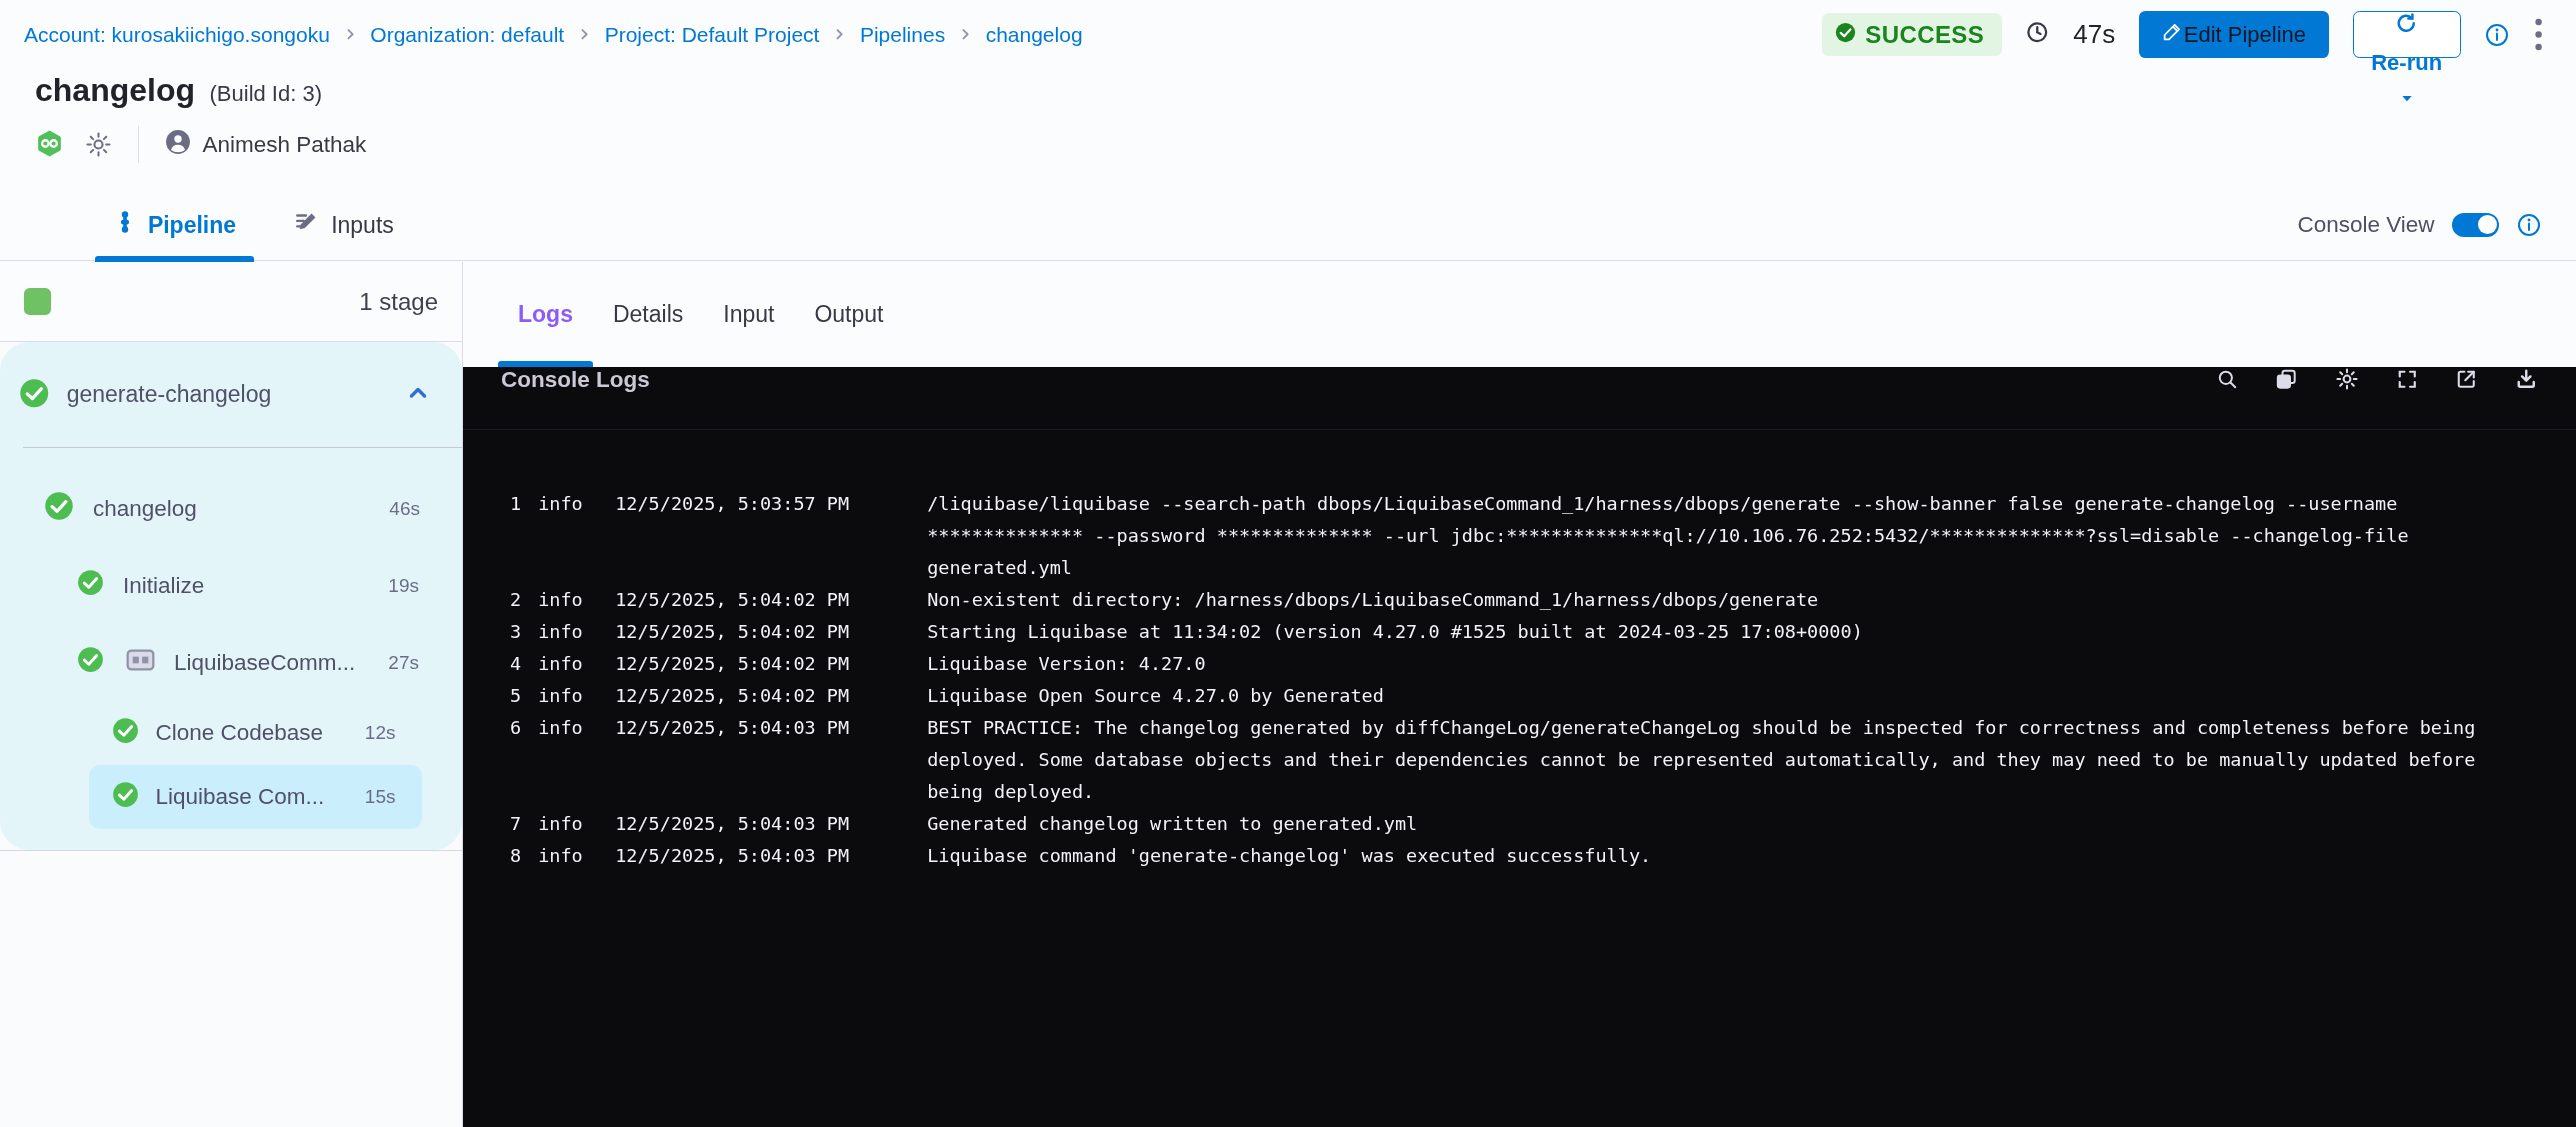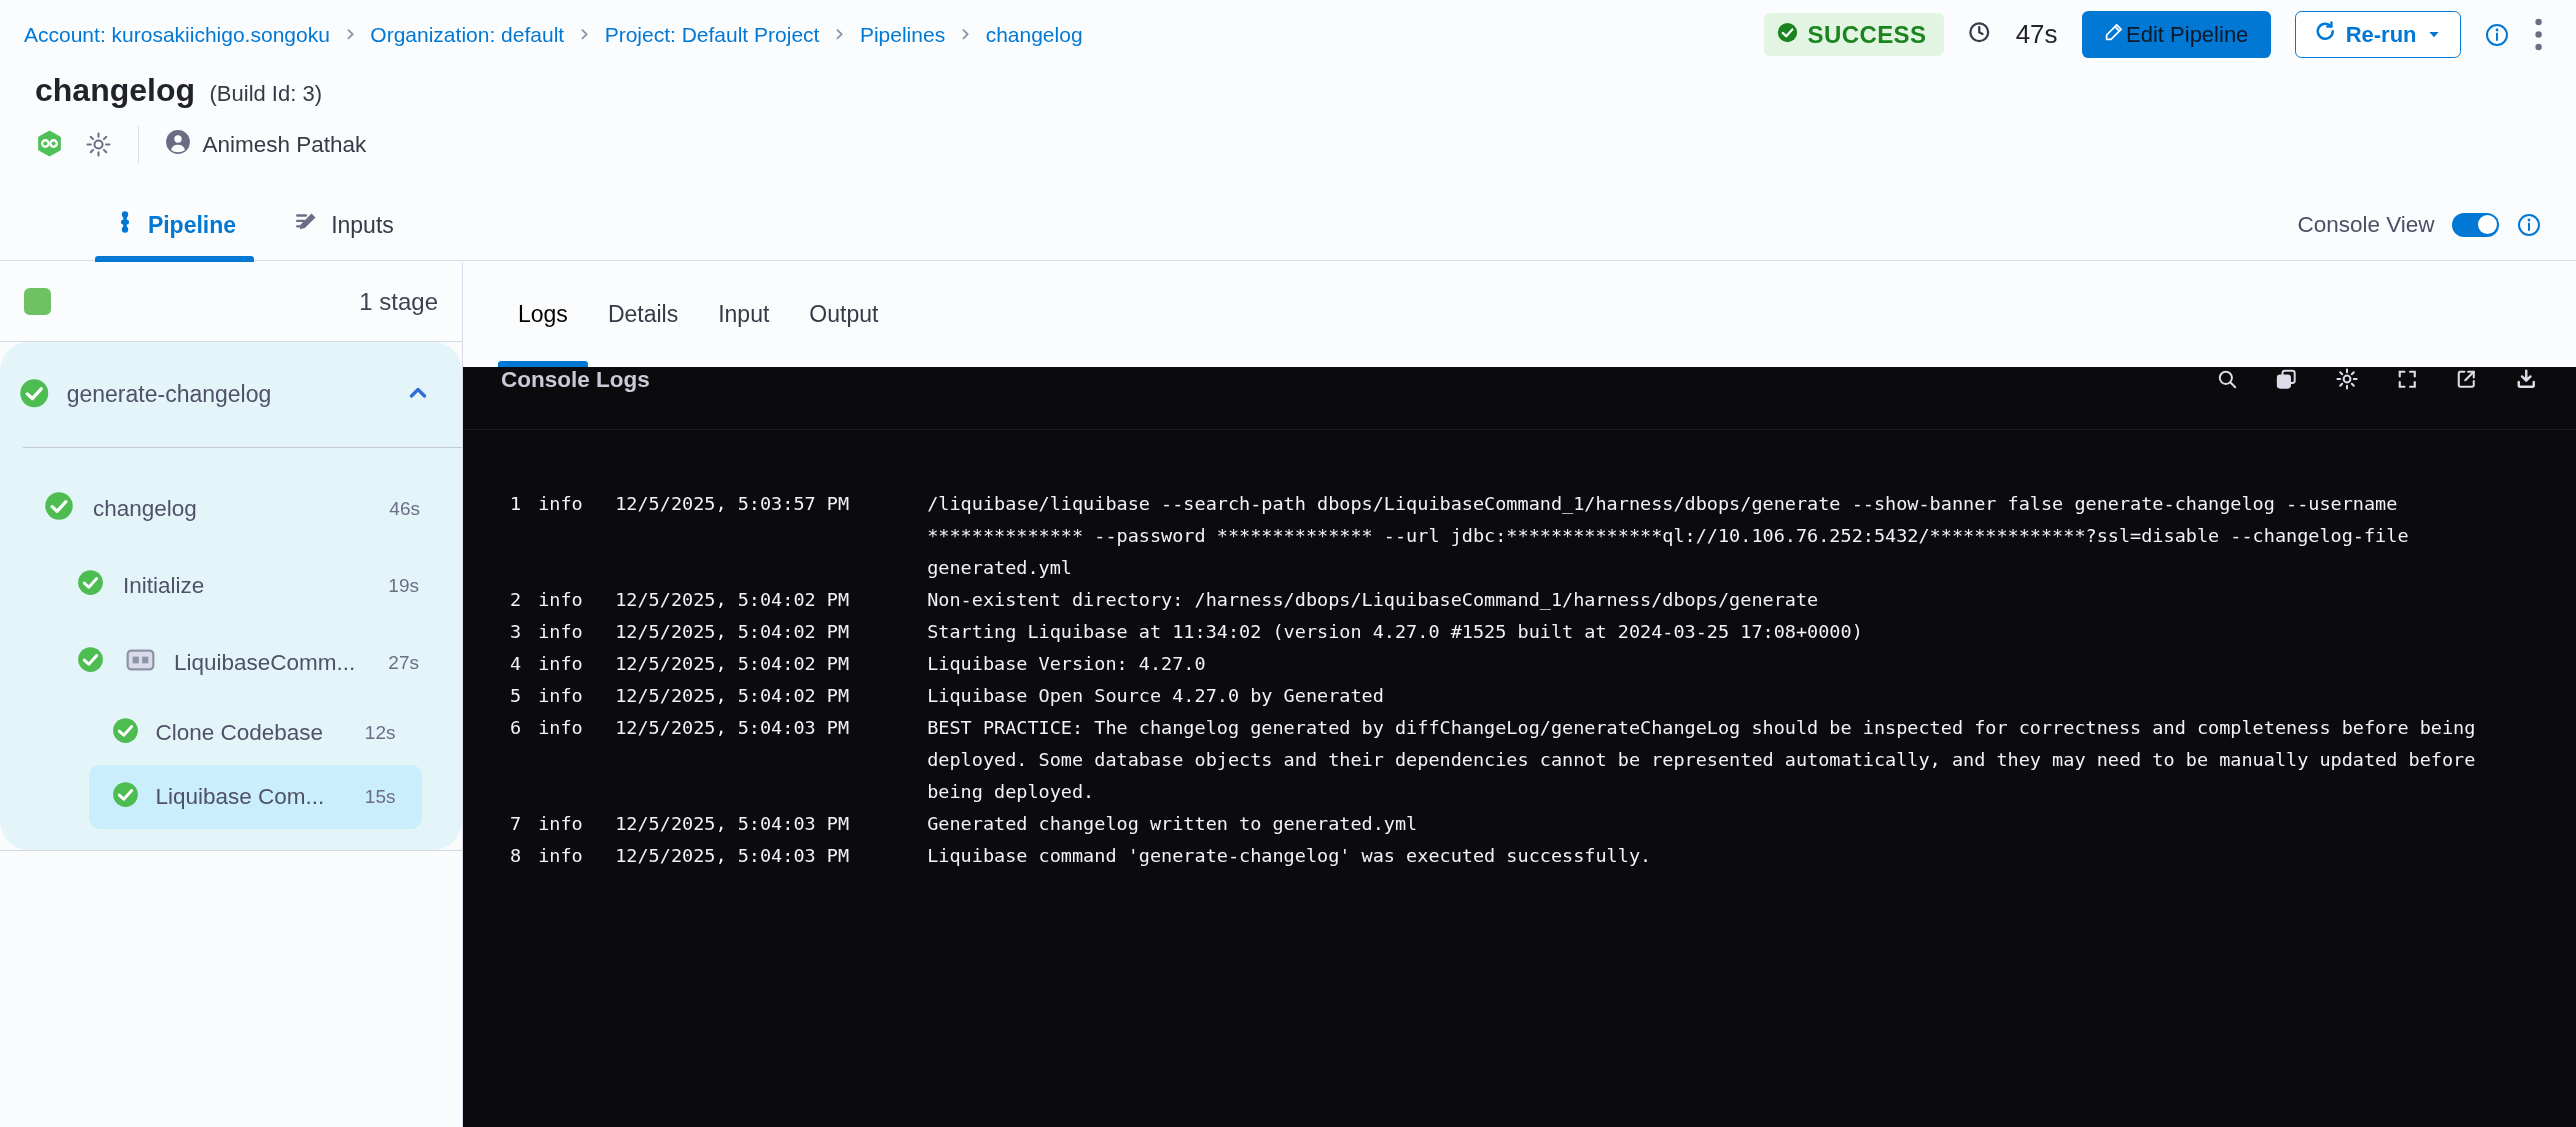--- a/index.html
+++ b/index.html
@@ -9,21 +9,21 @@
 
   
   .topbar { position:absolute; top:0; left:0; right:0; height:69px; display:flex; align-items:center; justify-content:space-between; padding:0 32px 0 24px; }
   .breadcrumb { display:flex; align-items:center; gap:13px; font-size:21px; }
   .crumb { color:#0278d5; cursor:pointer; }
   .crumb-sep { display:flex; align-items:center; color:#9293ab; }
   .top-actions { display:flex; align-items:center; gap:24px; }
   .badge-success { display:flex; align-items:center; gap:9.6px; background:#e2f5e2; border-radius:6.4px; padding:7.2px 17.7px 7.2px 13px; color:#1b841f; font-weight:bold; font-size:24px; letter-spacing:0.4px;margin-left:31px; }
   .duration { display:flex; align-items:center; gap:25px; font-size:26px; color:#22222a; font-weight:500; }
   .btn-primary { display:flex; align-items:center; gap:1px; background:#0278d5; color:#0f172a; border:none; border-radius:6.4px; height:47px; padding:0 22.5px; font-size:22px; font-weight:500; cursor:pointer; font-family:inherit; }
-  .btn-outline { display:flex; align-items:center; gap:9.6px; background:#fff; color:#0278d5; border:1.6px solid #0278d5; border-radius:6.4px; height:47px; padding:0 17.7px; font-size:22px; font-weight:600; cursor:pointer; font-family:inherit; }
+  .btn-outline { display:flex; align-items:center; gap:9.6px; background:#fff; color:#0278d5; border:1.6px solid #0278d5; border-radius:6.4px; height:47px; padding:0 17.7px; font-size:22px; font-weight:600; cursor:pointer; font-family:inherit;flex-direction:column; }
   .icon-btn { display:flex; align-items:center; justify-content:center; cursor:pointer; }
 
   
   .title-row { position:absolute; top:72px; left:35px; display:flex; align-items:baseline; gap:14.5px; }
   .page-title { font-size:32px; font-weight:bold; color:#22222a; }
   .build-id { font-size:22px; color:#383946; }
   .meta-row { position:absolute; top:127px; left:35px; height:35px; display:flex; align-items:center; gap:21px; }
   .meta-divider { width:1.6px; height:37px; background:#dcdee9; margin:0 4.8px; }
   .author { display:flex; align-items:center; gap:11.2px; font-size:22.5px; color:#383946; }
 
@@ -56,21 +56,21 @@
   .step-l1 { padding-left:77px; padding-right:43px; }
   .step-l2 { margin:0 40px 0 89px; padding:0 26.5px 0 22.5px; height:64px; border-radius:11.2px; }
   .step-l2 .label { margin-left:17px; }
   .step-row.selected { background:#cbeefc; }
   .group-icon { margin-left:22px; }
   .sidebar-fill { flex:1; background:#fafbfd; border-top:0.8px solid #d5d8e0; }
 
   .main { flex:1; display:flex; flex-direction:column; min-width:0; }
   .log-tabs { height:105px; display:flex; align-items:center; padding-left:35px; background:#fbfcfe; }
   .log-tab { position:relative; height:100%; display:flex; align-items:center; padding:0 20px; font-size:23px; color:#383946; cursor:pointer; }
-  .log-tab.active { color:#000000; font-weight:normal;align-items:center; }
+  .log-tab.active { color:#8b5cf6; font-weight:bold;align-items:center; }
   .log-tab.active::after { content:""; position:absolute; left:0; right:0; bottom:0; height:5.6px; background:#0278d5; border-radius:3.2px 3.2px 0 0; }
 
   
   .console { flex:1; background:#0b0b0e; min-height:0; display:flex; flex-direction:column; }
   .console-header { height:63px; flex:0 0 63px; display:flex; align-items:flex-start; padding:0 39px 0 38px; border-bottom:0.8px solid #1c1c22; }
   .console-title { font-size:22.5px; font-weight:bold; color:#c9cad6; }
   .console-icons { margin-left:auto; display:flex; align-items:center; gap:37px; }
   .console-icons .icon-btn svg { display:block; }
   .console-body { padding:58px 71px 0 47px; font-family:"DejaVu Sans Mono", monospace; font-size:18.5px; line-height:32px; color:#f2f2f7; }
   .log-row { display:flex; align-items:flex-start; }

